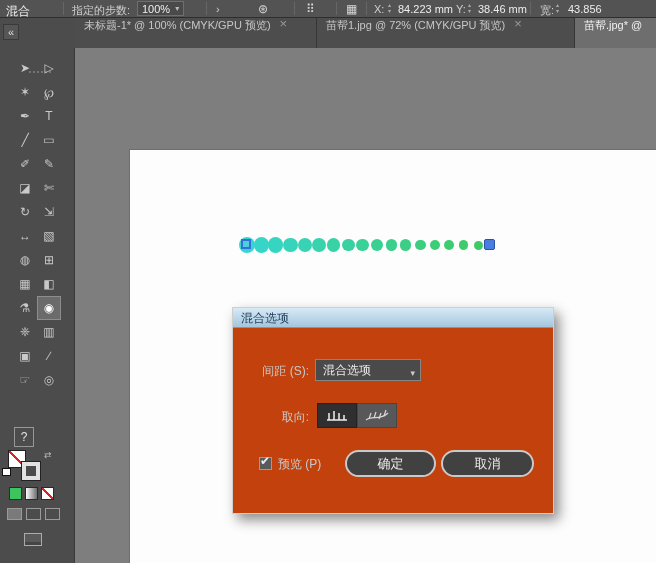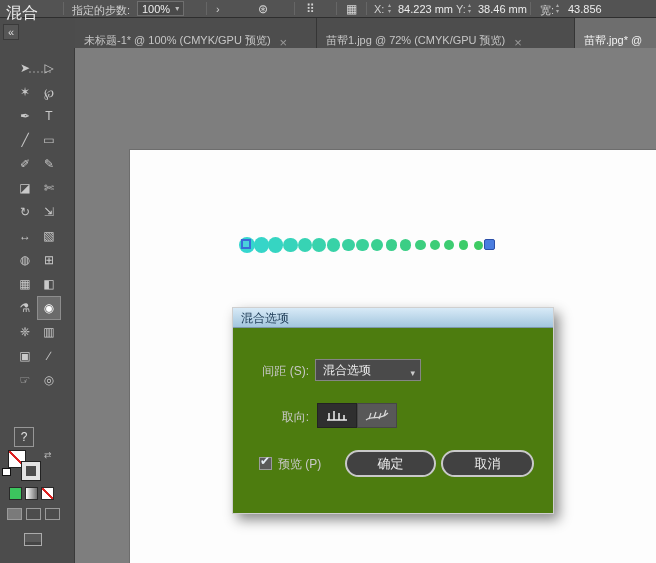--- a/index.html
+++ b/index.html
@@ -13,21 +13,21 @@
   .vdiv{position:absolute;top:2px;width:1px;height:13px;background:#666}
   .opacity-box{position:absolute;left:137px;top:1px;height:15px;border:1px solid #6f6f6f;background:#4a4a4a;display:flex;align-items:center;padding:0 4px;gap:5px;font-size:11px;color:#ededed}
   .spin{position:absolute;top:2px;display:flex;flex-direction:column;line-height:6px;font-size:6px;color:#aaa}
   .tb-icon{position:absolute;top:2px;font-size:12px;color:#d5d5d5}
 
   
   .panel-header{position:absolute;left:0;top:18px;width:75px;height:30px;background:#4c4c4c;z-index:20}
   .collapse-box{position:absolute;left:3px;top:6px;width:16px;height:16px;background:#565656;border:1px solid #3a3a3a;color:#ddd;font-size:11px;line-height:14px;text-align:center}
   .grip{position:absolute;left:28px;top:22px;width:24px;height:4px;background-image:radial-gradient(#747474 30%,transparent 32%);background-size:4px 4px}
   .tabbar{position:absolute;left:75px;top:18px;width:581px;height:30px;background:#404040;display:flex;overflow:hidden;z-index:20}
-  .tab{flex:0 0 auto;height:30px;display:flex;align-items:flex-end;padding:0 9px;background:#4d4d4d;border-right:1px solid #353535;color:#c6c6c6;font-size:11px;white-space:nowrap;overflow:hidden}
+  .tab{flex:0 0 auto;height:30px;display:flex;align-items:flex-start;padding:0 9px;background:#4d4d4d;border-right:1px solid #353535;color:#c6c6c6;font-size:11px;white-space:nowrap;overflow:hidden}
   .tab.active{background:#6e6e6e;color:#f1f1f1}
   .tab .close{margin-left:9px;color:#9a9a9a;font-size:13px;line-height:11px}
 
   
   .toolpanel{position:absolute;left:0;top:48px;width:75px;height:515px;background:#4c4c4c;border-right:1px solid #3a3a3a;z-index:20}
   #tools-grid{position:absolute;left:13px;top:8px;width:48px;display:grid;grid-template-columns:24px 24px}
   .tool{width:24px;height:24px;display:flex;align-items:center;justify-content:center;color:#c9c9c9;font-size:12px;cursor:default}
   .tool.active{background:#6b6b6b;border:1px solid #8d8d8d;color:#fff}
   .help-box{position:absolute;left:14px;top:379px;width:20px;height:20px;border:1px solid #979797;color:#e2e2e2;font-size:12px;display:flex;align-items:center;justify-content:center}
   .fill-swatch{position:absolute;left:8px;top:402px;width:18px;height:18px;background:#fff;border:1px solid #222;
@@ -45,21 +45,21 @@
   .screen-mode{position:absolute;left:24px;top:485px;width:18px;height:13px;border:1px solid #ababab;background:#5a5a5a;box-shadow:inset 0 -3px 0 #454545}
 
   
   .canvas{position:absolute;left:75px;top:48px;width:581px;height:515px;background:#7e7e7e;z-index:1}
   .artboard{position:absolute;left:130px;top:150px;width:526px;height:413px;background:#fdfdfd;box-shadow:0 0 0 1px #6d6d6d;z-index:2}
   .dot{position:absolute;border-radius:50%;z-index:5}
   .handle-left{position:absolute;left:241px;top:239px;width:10px;height:10px;border:2px solid #3a6bd8;background:rgba(140,195,255,.25);z-index:6}
   .handle-right{position:absolute;left:484px;top:239px;width:11px;height:11px;background:#4a7de0;border:1px solid #2c4fa8;border-radius:2px;z-index:6}
 
   
-  .dialog{position:absolute;left:232px;top:307px;width:322px;height:207px;background:#4d7c0f;border:1px solid #cfcfcf;box-shadow:5px 6px 12px rgba(0,0,0,.45);z-index:40}
+  .dialog{position:absolute;left:232px;top:307px;width:322px;height:207px;background:#c2410c;border:1px solid #cfcfcf;box-shadow:5px 6px 12px rgba(0,0,0,.45);z-index:40}
   .dialog-title{height:20px;background:linear-gradient(#d8eaf7,#a3c6de);color:#1c3a55;font-size:12px;line-height:20px;padding-left:8px;border-bottom:1px solid #7d98ab}
   .dlg-label{position:absolute;font-size:12px;color:#c9c9c9;text-align:right;white-space:nowrap}
   .dlg-select{position:absolute;left:82px;top:51px;width:106px;height:22px;background:#4a4a4a;border:1px solid #858585;color:#ececec;font-size:12px;line-height:20px;padding-left:7px}
   .dlg-select .chev{position:absolute;right:5px;top:3px;font-size:9px;color:#ccc}
   .dlg-input{position:absolute;left:198px;top:51px;width:76px;height:22px;background:#404040;border:1px solid #7fb0dc;font-size:12px;line-height:20px;padding-left:4px;color:#fff}
   .dlg-input .sel{background:#36659e;color:#fff;padding:0 2px}
   .orient-btn{position:absolute;top:95px;width:40px;height:25px;display:flex;align-items:center;justify-content:center}
   .orient-btn.pressed{left:84px;background:#2f2f2f;border:1px solid #232323}
   .orient-btn.plain{left:124px;background:#585858;border:1px solid #464646}
   .dlg-check{position:absolute;left:26px;top:149px;width:13px;height:13px;background:#5a5a5a;border:1px solid #9c9c9c}
@@ -67,21 +67,21 @@
   .pill{position:absolute;top:142px;height:27px;border:2px solid #c9c9c9;border-radius:14px;background:#414141;color:#ededed;font-size:13px;display:flex;align-items:center;justify-content:center}
   .pill.ok{left:112px;width:91px}
   .pill.cancel{left:208px;width:93px}
 </style>
 </head>
 <body>
 
 <div id="stage">
 
   <div class="topbar">
-    <span class="tb val" style="left:6px;font-size:16px">混合</span>
+    <span class="tb val" style="left:6px;font-size:12px">混合</span>
     <span class="vdiv" style="left:63px"></span>
     <span class="tb" style="left:72px">指定的步数:</span>
     <span class="opacity-box">
       <span>100%</span>
       <span style="font-size:8px;color:#bbb">▾</span>
     </span>
     <span class="vdiv" style="left:206px"></span>
     <span class="tb" style="left:216px">›</span>
     <span class="tb-icon" style="left:258px">⊛</span>
     <span class="vdiv" style="left:294px"></span>

